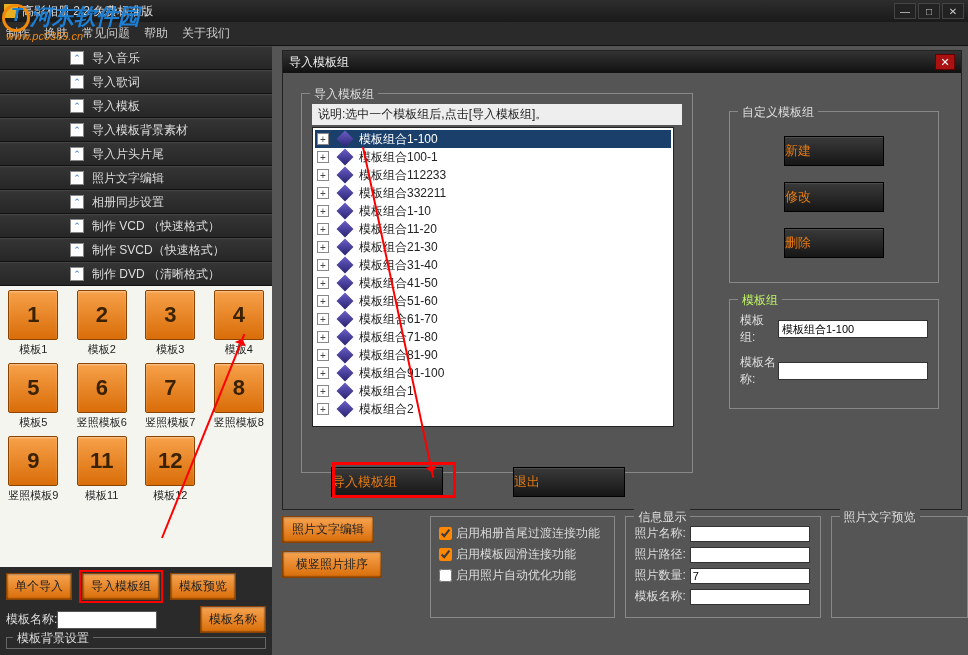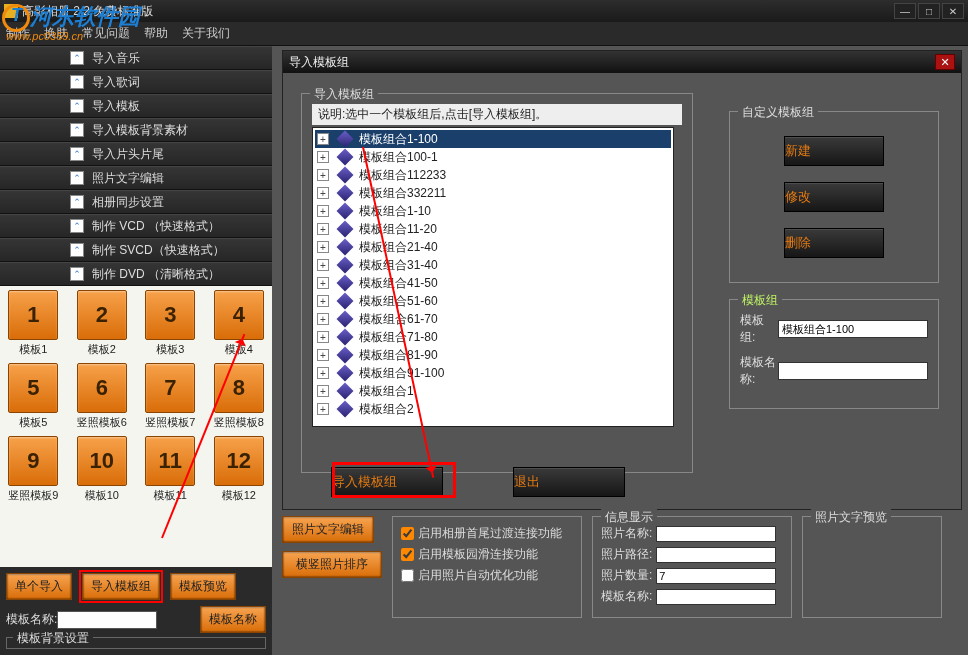--- a/index.html
+++ b/index.html
@@ -200,24 +200,20 @@
           </div>
           <div class="tpl-cell">
             <div class="tpl-thumb">8</div>
             <div class="tpl-label">竖照模板8</div>
           </div>
           <div class="tpl-cell">
             <div class="tpl-thumb">9</div>
             <div class="tpl-label">竖照模板9</div>
           </div>
           <div class="tpl-cell">
-            <div class="tpl-thumb">10</div>
-            <div class="tpl-label">模板10</div>
-          </div>
-          <div class="tpl-cell">
             <div class="tpl-thumb">11</div>
             <div class="tpl-label">模板11</div>
           </div>
           <div class="tpl-cell">
             <div class="tpl-thumb">12</div>
             <div class="tpl-label">模板12</div>
           </div>
         </div>
     </div>
 
@@ -278,21 +274,21 @@
                 <span class="rowtext">模板组合1-10</span>
               </div>
               <div class="tree-row">
                 <span class="expander">+</span>
                 <span class="bullet"></span>
                 <span class="rowtext">模板组合11-20</span>
               </div>
               <div class="tree-row">
                 <span class="expander">+</span>
                 <span class="bullet"></span>
-                <span class="rowtext">模板组合21-40</span>
+                <span class="rowtext">模板组合21-30</span>
               </div>
               <div class="tree-row">
                 <span class="expander">+</span>
                 <span class="bullet"></span>
                 <span class="rowtext">模板组合31-40</span>
               </div>
               <div class="tree-row">
                 <span class="expander">+</span>
                 <span class="bullet"></span>
                 <span class="rowtext">模板组合41-50</span>
@@ -364,21 +360,21 @@
 
     <div class="red-box" style="left:60px; top:416px; width:124px; height:36px;"></div>
     <div class="arrow" style="left:-110px; top:491px; width:220px; transform:rotate(-68deg);"></div>
     <div class="arrow" style="left:91px; top:100px; width:338px; transform:rotate(78deg);"></div>
 
     <div class="lower">
       <div class="panel-col">
         <span class="obtn" style="width:92px">照片文字编辑</span>
         <span class="obtn" style="width:100px">横竖照片排序</span>
       </div>
-      <div class="panel-box" style="width:190px;">
+      <div class="panel-box" style="width:190px;margin-left:38px;">
         <div class="chk-row">
             <input type="checkbox" checked="" style="">
             <span>启用相册首尾过渡连接功能</span>
           </div>
         <div class="chk-row">
             <input type="checkbox" checked="" style="">
             <span>启用模板园滑连接功能</span>
           </div>
         <div class="chk-row">
             <input type="checkbox" style="">

